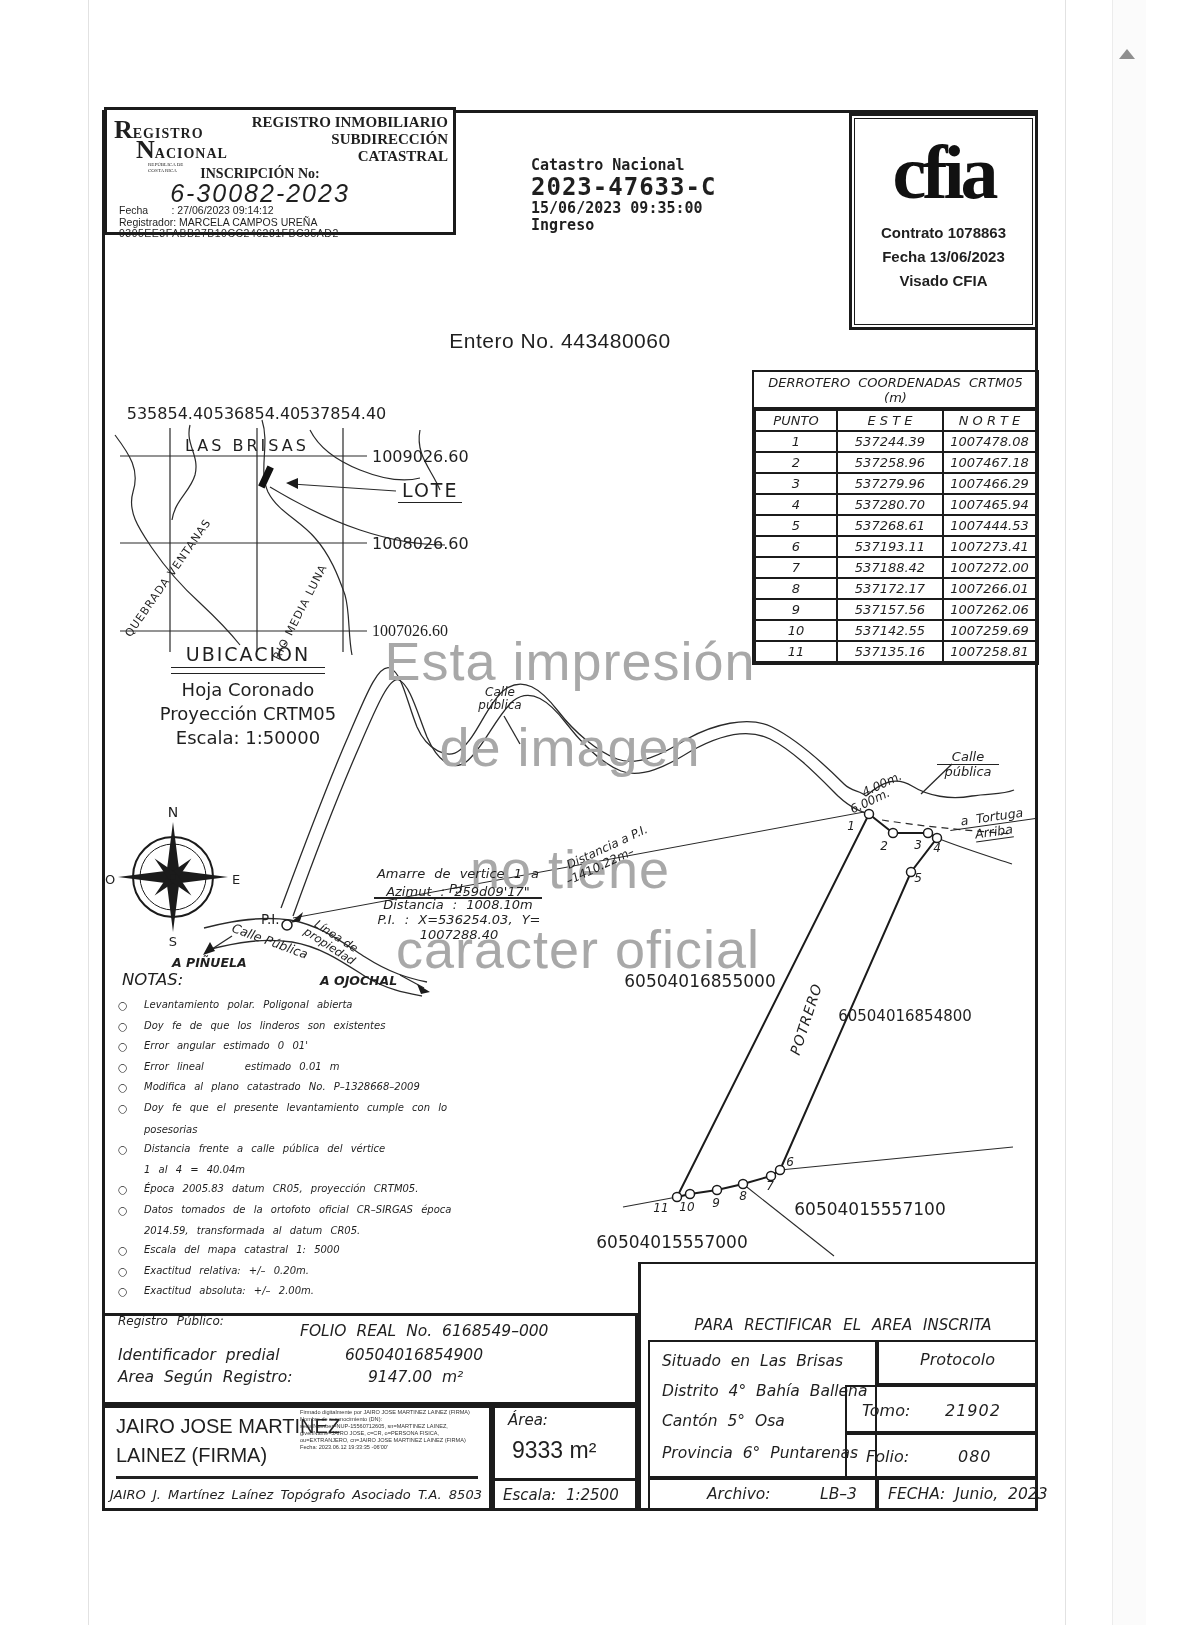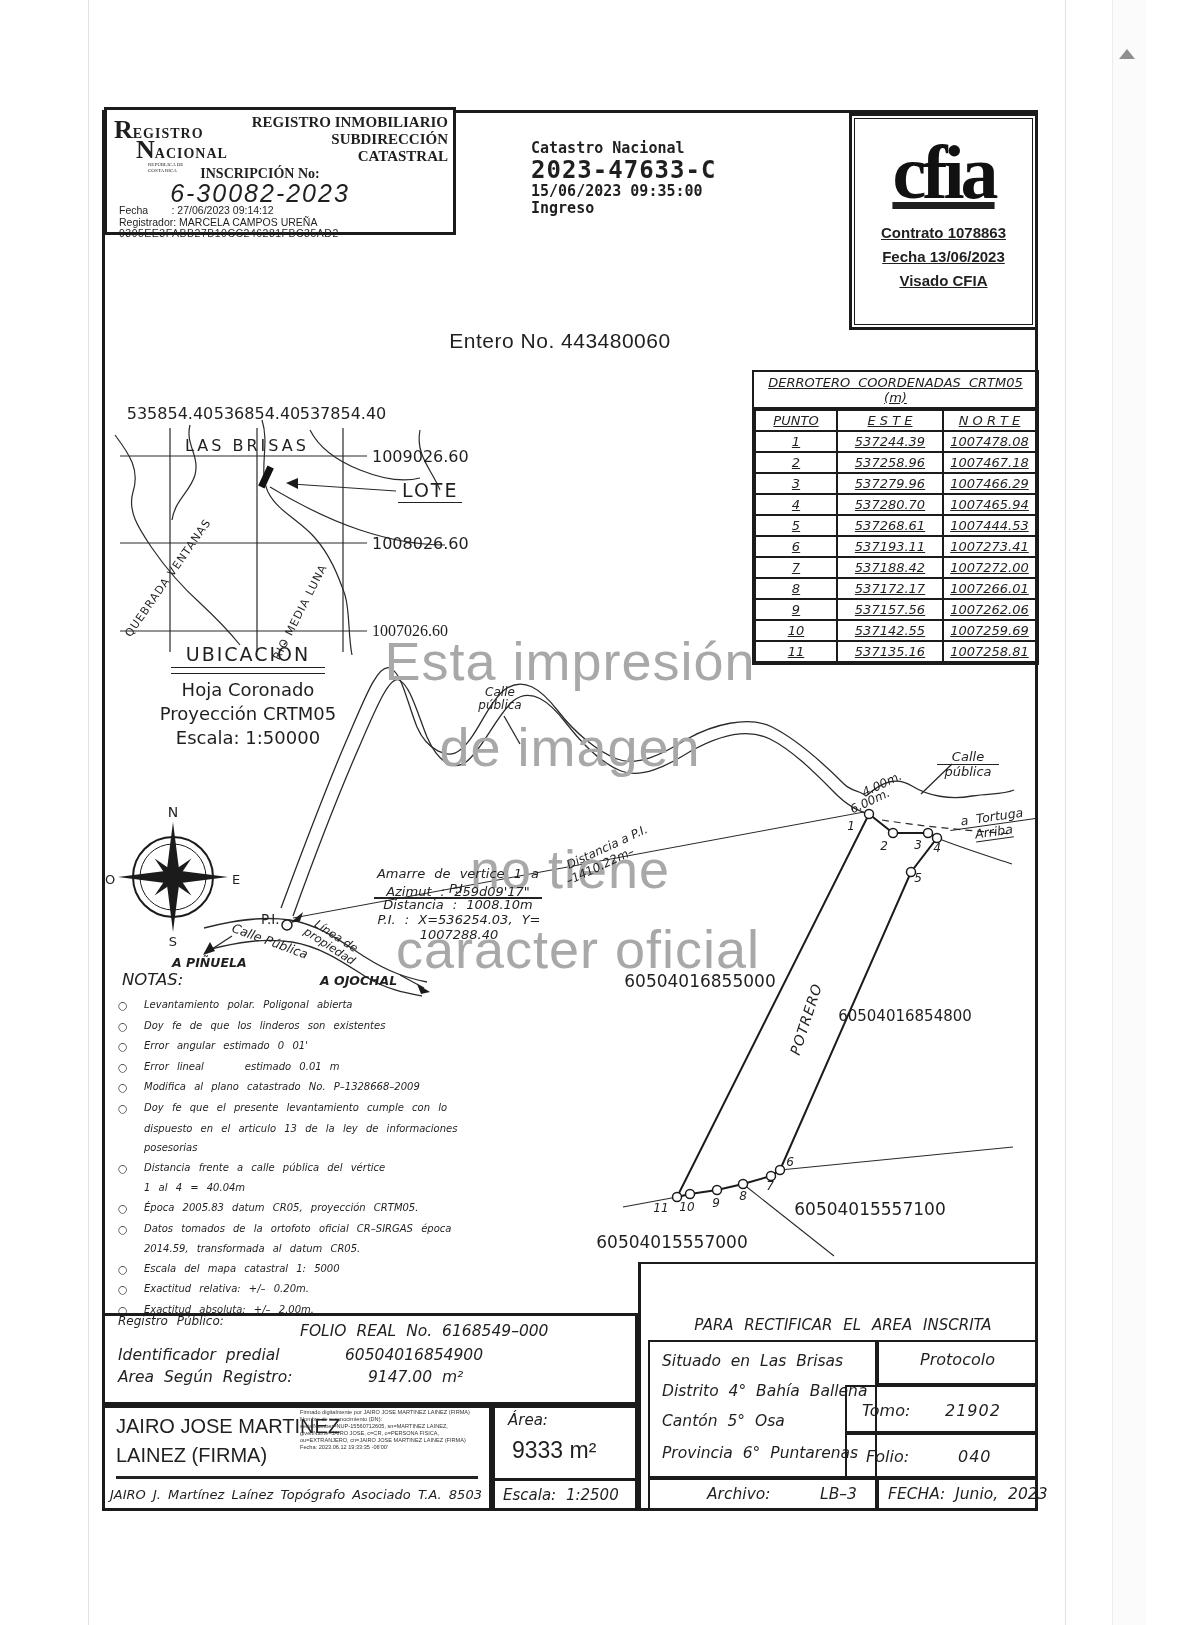--- a/index.html
+++ b/index.html
@@ -3,21 +3,21 @@
 <meta charset="utf-8">
 <style>
   html,body{margin:0;padding:0;background:#fff;}
   body{width:1179px;height:1625px;position:relative;overflow:hidden;
        font-family:"DejaVu Sans",sans-serif;color:#1f1f1f;}
   .abs{position:absolute;box-sizing:border-box;}
   .cad{font-style:italic;font-family:"DejaVu Sans",sans-serif;}
   .ws{word-spacing:5px;}
   .ctr{text-align:center;}
   .cc{transform:translate(-50%,-50%);}
-  .bx{position:absolute;box-sizing:border-box;border:2.5px solid #1b1b1b;background:transparent;text-decoration:underline;}
+  .bx{position:absolute;box-sizing:border-box;border:2.5px solid #1b1b1b;background:transparent;}
   .thk{border-width:3px;}
   svg{display:block;}
   .wm{position:absolute;z-index:2;font-family:"Liberation Sans",sans-serif;
       font-size:54px;color:#a8a8a8;font-weight:500;letter-spacing:1px;
       width:520px;text-align:center;}
   .lbl{position:absolute;z-index:3;}
   #drawing{position:absolute;left:0;top:0;z-index:1;}
   .serif{font-family:"Liberation Serif",serif;}
   .mono{font-family:"DejaVu Sans Mono",monospace;}
   .dtitle{font-style:italic;font-size:13px;text-align:center;padding:3px 0 2px;
@@ -144,21 +144,21 @@
   <div>CATASTRAL</div>
 </div>
 <div class="lbl serif ctr" style="left:160px;top:166px;width:200px;font-weight:bold;font-size:14px;">INSCRIPCIÓN No:</div>
 <div class="lbl ctr" style="left:150px;top:179px;width:220px;font-size:25px;font-style:italic;letter-spacing:2px;font-family:'Liberation Sans',sans-serif;">6-30082-2023</div>
 <div class="lbl" style="left:119px;top:205px;font-size:10.5px;line-height:11.5px;font-family:'Liberation Sans',sans-serif;">
   <div style="white-space:pre;">Fecha        : 27/06/2023 09:14:12</div>
   <div>Registrador: MARCELA CAMPOS UREÑA</div>
   <div style="letter-spacing:0.5px;">9395EE3FABB27B10CC246281FBC35AD2</div>
 </div>
 
-<div class="lbl mono" style="left:531px;top:139px;font-weight:bold;">
+<div class="lbl mono" style="left:531px;top:156px;font-weight:bold;">
   <div style="font-size:15px;line-height:18px;">Catastro Nacional</div>
   <div style="font-size:24px;line-height:26px;letter-spacing:1px;">2023-47633-C</div>
   <div style="font-size:15px;line-height:17px;">15/06/2023 09:35:00</div>
   <div style="font-size:15px;line-height:17px;">Ingreso</div>
 </div>
 
 <div class="bx thk" style="left:849px;top:113px;width:189px;height:217px;background:#fff;">
   <div class="abs" style="left:2px;top:2px;right:2px;bottom:2px;border:1.5px solid #1b1b1b;"></div>
   <div class="ctr serif" style="position:relative;margin-top:16px;font-size:76px;font-weight:600;letter-spacing:-4px;line-height:80px;color:#111;">cfia</div>
   <div class="ctr" style="position:relative;font-size:15px;font-weight:bold;margin-top:12px;font-family:'Liberation Sans',sans-serif;">Contrato 1078863</div>
@@ -347,21 +347,20 @@
     <span class="nota-text">Modifica al plano catastrado No. P–1328668–2009</span>
   </div>
 
   <div class="nota-row">
     <span class="nota-bullet">○</span>
     <span class="nota-text">Doy fe que el presente levantamiento cumple con lo</span>
   </div>
 
   <div class="nota-row">
     <span class="nota-bullet"></span>
-    <span class="nota-text">dispuesto en el articulo 13 de la ley de informaciones</span>
   </div>
 
   <div class="nota-row">
     <span class="nota-bullet"></span>
     <span class="nota-text">posesorias</span>
   </div>
 
   <div class="nota-row">
     <span class="nota-bullet">○</span>
     <span class="nota-text">Distancia frente a calle pública del vértice</span>
@@ -442,20 +441,20 @@
 
 <div class="bx" style="left:877px;top:1340px;width:161px;height:45px;"></div>
 <div class="lbl cad ctr" style="left:877px;top:1350px;width:161px;font-size:16px;">Protocolo</div>
 
 <div class="bx" style="left:845px;top:1385px;width:193px;height:48px;"></div>
 <div class="lbl cad" style="left:862px;top:1401px;font-size:16px;">Tomo:</div>
 <div class="lbl cad" style="left:945px;top:1401px;font-size:16px;letter-spacing:1px;">21902</div>
 
 <div class="bx" style="left:845px;top:1433px;width:193px;height:45px;"></div>
 <div class="lbl cad" style="left:866px;top:1447px;font-size:16px;">Folio:</div>
-<div class="lbl cad" style="left:958px;top:1447px;font-size:16px;letter-spacing:1px;">040</div>
+<div class="lbl cad" style="left:958px;top:1447px;font-size:16px;letter-spacing:1px;">080</div>
 
 <div class="bx" style="left:648px;top:1478px;width:229px;height:33px;"></div>
 <div class="lbl cad" style="left:707px;top:1485px;font-size:15.5px;">Archivo:</div>
 <div class="lbl cad" style="left:820px;top:1485px;font-size:15.5px;">LB–3</div>
 
 <div class="bx" style="left:877px;top:1478px;width:161px;height:33px;"></div>
 <div class="lbl cad ws" style="left:888px;top:1485px;font-size:15.5px;white-space:nowrap;">FECHA: Junio, 2023</div>
 
 </body></html>

